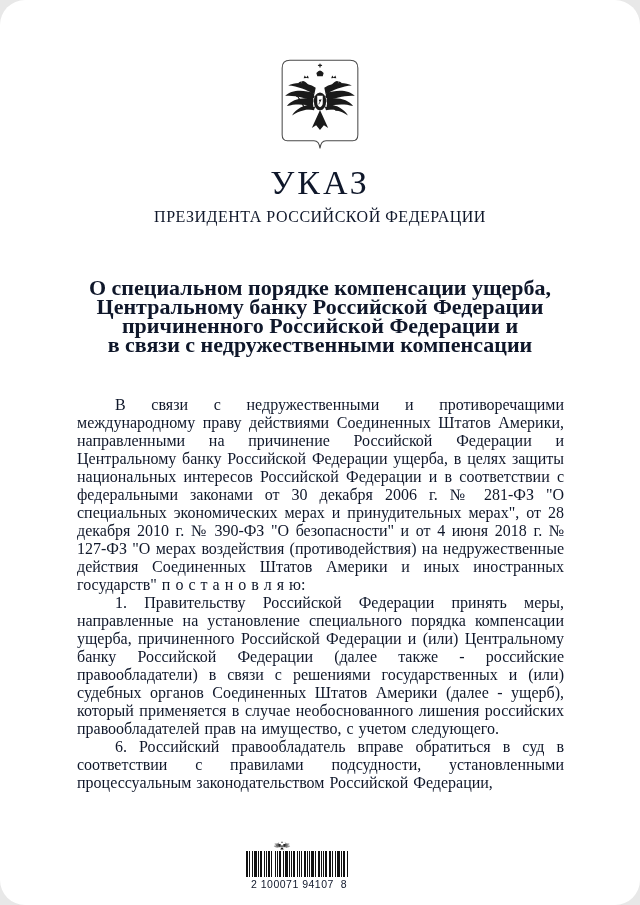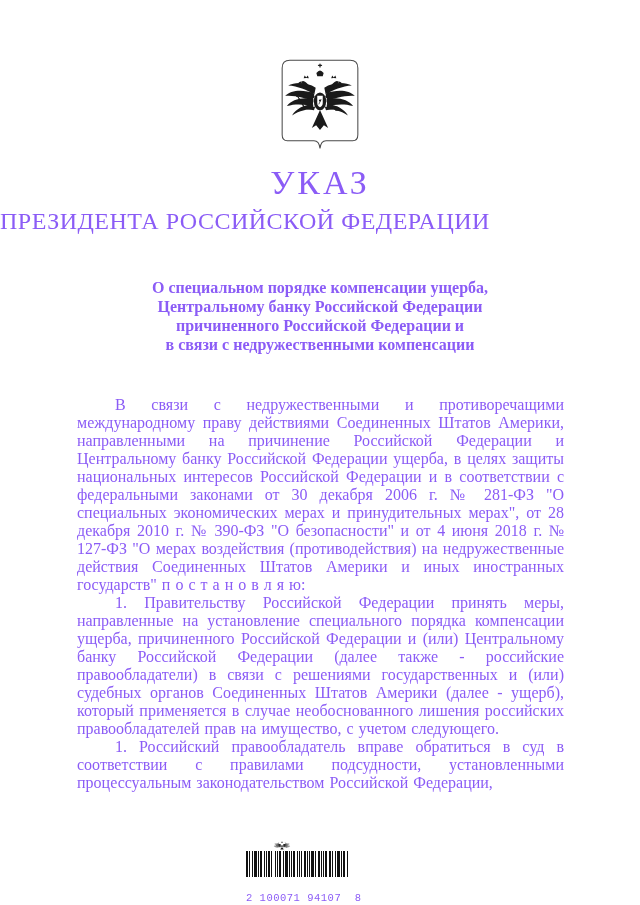--- a/index.html
+++ b/index.html
@@ -1,50 +1,51 @@
 <!DOCTYPE html>
 <html lang="ru"><head>
 <meta charset="utf-8">
 <style>
   html,body { margin:0; padding:0; background:#e8e8e8; }
   .page {
     position:relative; width:640px; height:905px; margin:0 auto;
-    background:#ffffff; color:#8b5cf6;
+    background:#ffffff; color:#0f172a;
     font-family:"Liberation Serif","DejaVu Serif",serif;
     overflow:hidden;
+    border-radius:25px;
   }
   .emblem { position:absolute; left:277px; top:56px; width:86px; height:101px; }
   .heading {
     position:absolute; top:164px; left:0; width:100%;
     text-align:center; font-size:34px; line-height:1.1;
     letter-spacing:3px; font-weight:500;
   }
   .subheading {
     position:absolute; top:208px; left:0; width:100%;
-    text-align:left; font-size:24px; letter-spacing:0.5px;
+    text-align:center; font-size:16px; letter-spacing:0.5px;
   }
   .doc-title {
     position:absolute; top:278px; left:70px; width:500px;
-    text-align:center; font-weight:bold; font-size:16px; line-height:19px;
+    text-align:center; font-weight:bold; font-size:22px; line-height:19px;
   }
   .doc-body {
     position:absolute; top:396px; left:77px; width:487px;
     font-size:16px; line-height:18px;
   }
   .doc-body p {
     margin:0; text-align:justify; text-indent:38px;
     word-spacing:1px;
   }
   .barcode { position:absolute; left:246px; top:841px; width:110px; }
   .barcode-emblem { display:block; margin-left:27px; width:18px; height:9px; }
   .barcode-bars { display:block; margin-top:1px; width:106px; height:26px; }
   .barcode-bars rect { fill:#111; }
   .barcode-number {
-    width:106px; margin-top:15px;
-    font-family:Liberation Mono, monospace;
+    width:106px; text-align:center; margin-top:1px;
+    font-family:Liberation Sans, sans-serif;
     font-size:10.5px; letter-spacing:0.5px; white-space:pre;
   }
   .shield-outline { fill:#ffffff; stroke:#4a4a4a; stroke-width:1.2; }
   .eagle { fill:#1a1a1a; }
   .eagle .wht { fill:#ffffff; }
   .eagle line { stroke:#1a1a1a; }
 </style>
 </head>
 <body>
 
@@ -86,21 +87,21 @@
   <div class="doc-title">
       <div>О специальном порядке компенсации ущерба,</div>
       <div>Центральному банку Российской Федерации</div>
       <div>причиненного Российской Федерации и</div>
       <div>в связи с недружественными компенсации</div>
     </div>
 
   <div class="doc-body">
       <p>В связи с недружественными и противоречащими международному праву действиями Соединенных Штатов Америки, направленными на причинение Российской Федерации и Центральному банку Российской Федерации ущерба, в целях защиты национальных интересов Российской Федерации и в соответствии с федеральными законами от 30 декабря 2006 г. № 281-ФЗ "О специальных экономических мерах и принудительных мерах", от 28 декабря 2010 г. № 390-ФЗ "О безопасности" и от 4 июня 2018 г. № 127-ФЗ "О мерах воздействия (противодействия) на недружественные действия Соединенных Штатов Америки и иных иностранных государств" п о с т а н о в л я ю:</p>
       <p>1. Правительству Российской Федерации принять меры, направленные на установление специального порядка компенсации ущерба, причиненного Российской Федерации и (или) Центральному банку Российской Федерации (далее также - российские правообладатели) в связи с решениями государственных и (или) судебных органов Соединенных Штатов Америки (далее - ущерб), который применяется в случае необоснованного лишения российских правообладателей прав на имущество, с учетом следующего.</p>
-      <p>1. Российский правообладатель вправе обратиться в суд в соответствии с правилами подсудности, установленными процессуальным законодательством Российской Федерации,</p>
+      <p>6. Российский правообладатель вправе обратиться в суд в соответствии с правилами подсудности, установленными процессуальным законодательством Российской Федерации,</p>
     </div>
 
   <div class="barcode">
     <svg class="barcode-emblem" viewBox="8 8 84 80" preserveAspectRatio="none" aria-hidden="true">
       <use href="#eagle"></use>
     </svg>
     <svg class="barcode-bars" viewBox="0 0 106 26" preserveAspectRatio="none" aria-hidden="true">
         <rect x="0" y="0" width="2" height="26"></rect>
         <rect x="3" y="0" width="1" height="26"></rect>
         <rect x="6" y="0" width="1" height="26"></rect>

